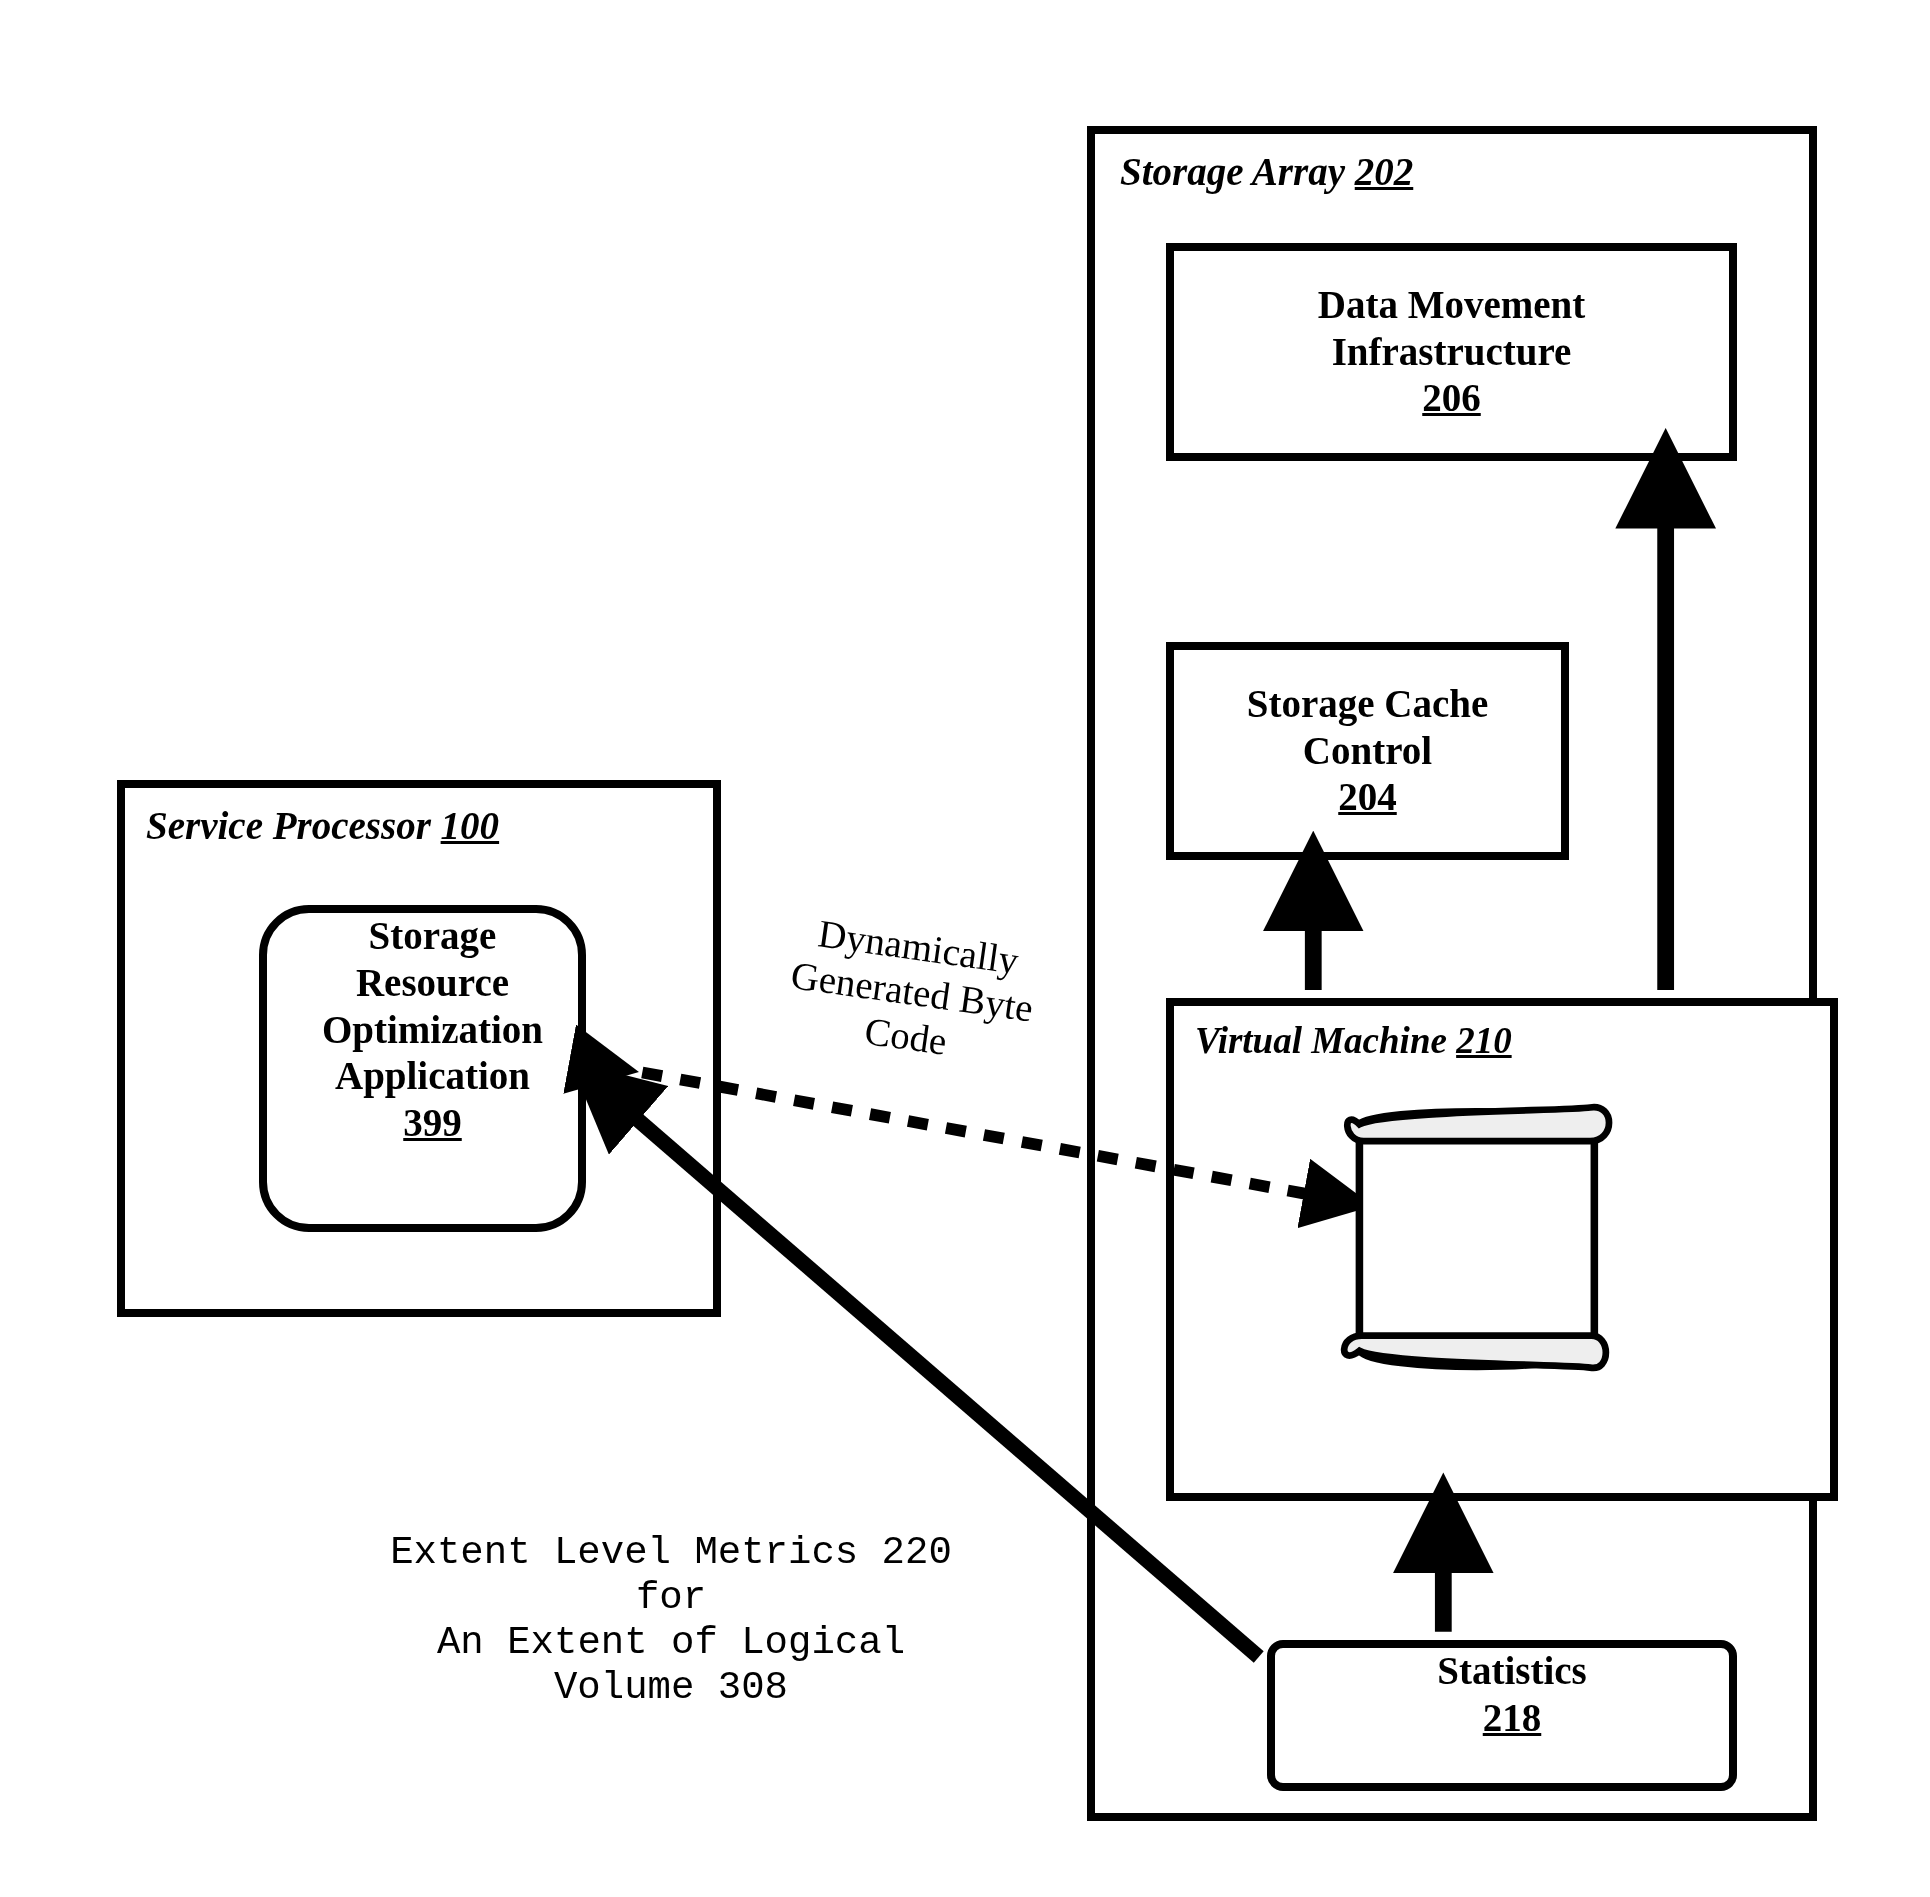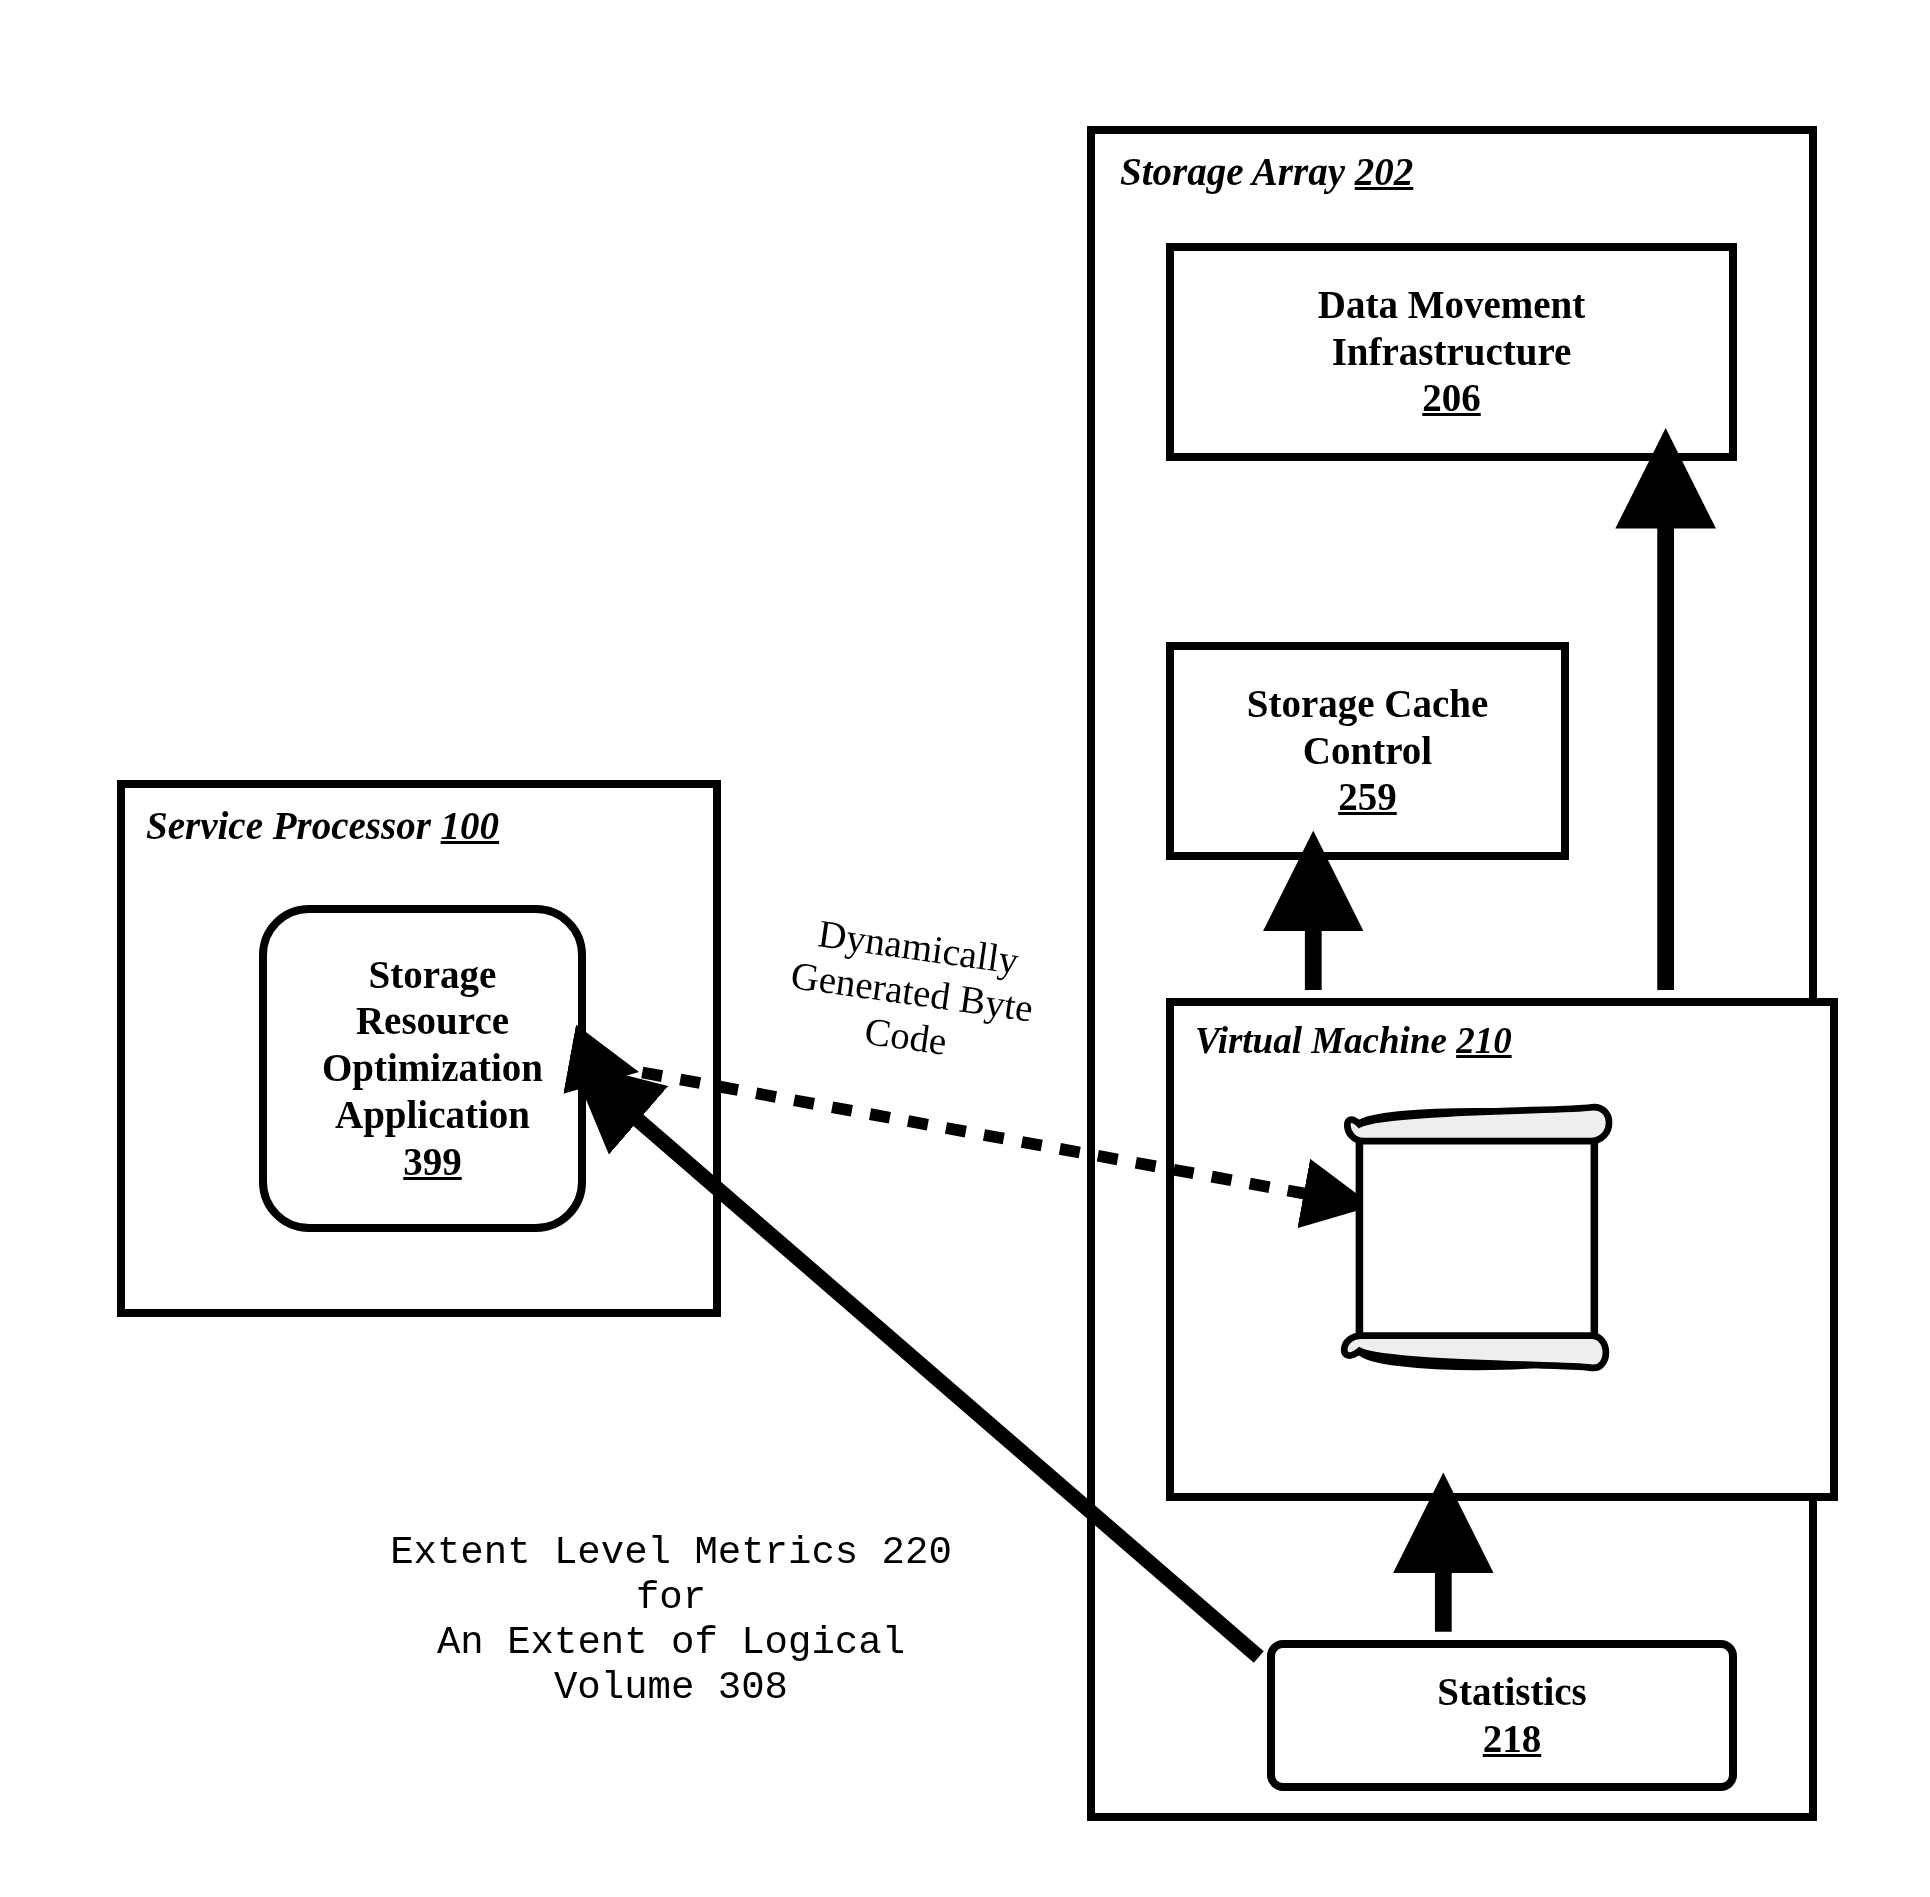--- a/index.html
+++ b/index.html
@@ -31,21 +31,20 @@
     text-decoration: underline;
   }
   .rounded-box {
     position: absolute;
     border: 8.4px solid #000;
     border-radius: 50px;
     background: #fff;
     box-sizing: border-box;
     text-align: center;
     display: flex;
-    align-items: center;
     justify-content: center;
     padding-left: 20px;
   }
   .block-box {
     position: absolute;
     border: 8.4px solid #000;
     background: #fff;
     box-sizing: border-box;
     text-align: center;
     display: flex;
@@ -112,21 +111,21 @@
         <span>Data Movement</span><br>
         <span>Infrastructure</span><br>
         <span class="ref">206</span>
       </div>
     </div>
 
     <div class="block-box" style="left:71px; top:508px; width:403px; height:218px;">
       <div class="block-text">
         <span>Storage Cache</span><br>
         <span>Control</span><br>
-        <span class="ref">259</span>
+        <span class="ref">204</span>
       </div>
     </div>
 
     <div class="box" style="left:71px; top:864px; width:672px; height:503px; border-width:8.4px;">
       <div class="inner-title" style="left:21px; top:15px; font-size:37px;">
         <span>Virtual Machine</span>
         <span class="ref">210</span>
       </div>
     </div>
 

